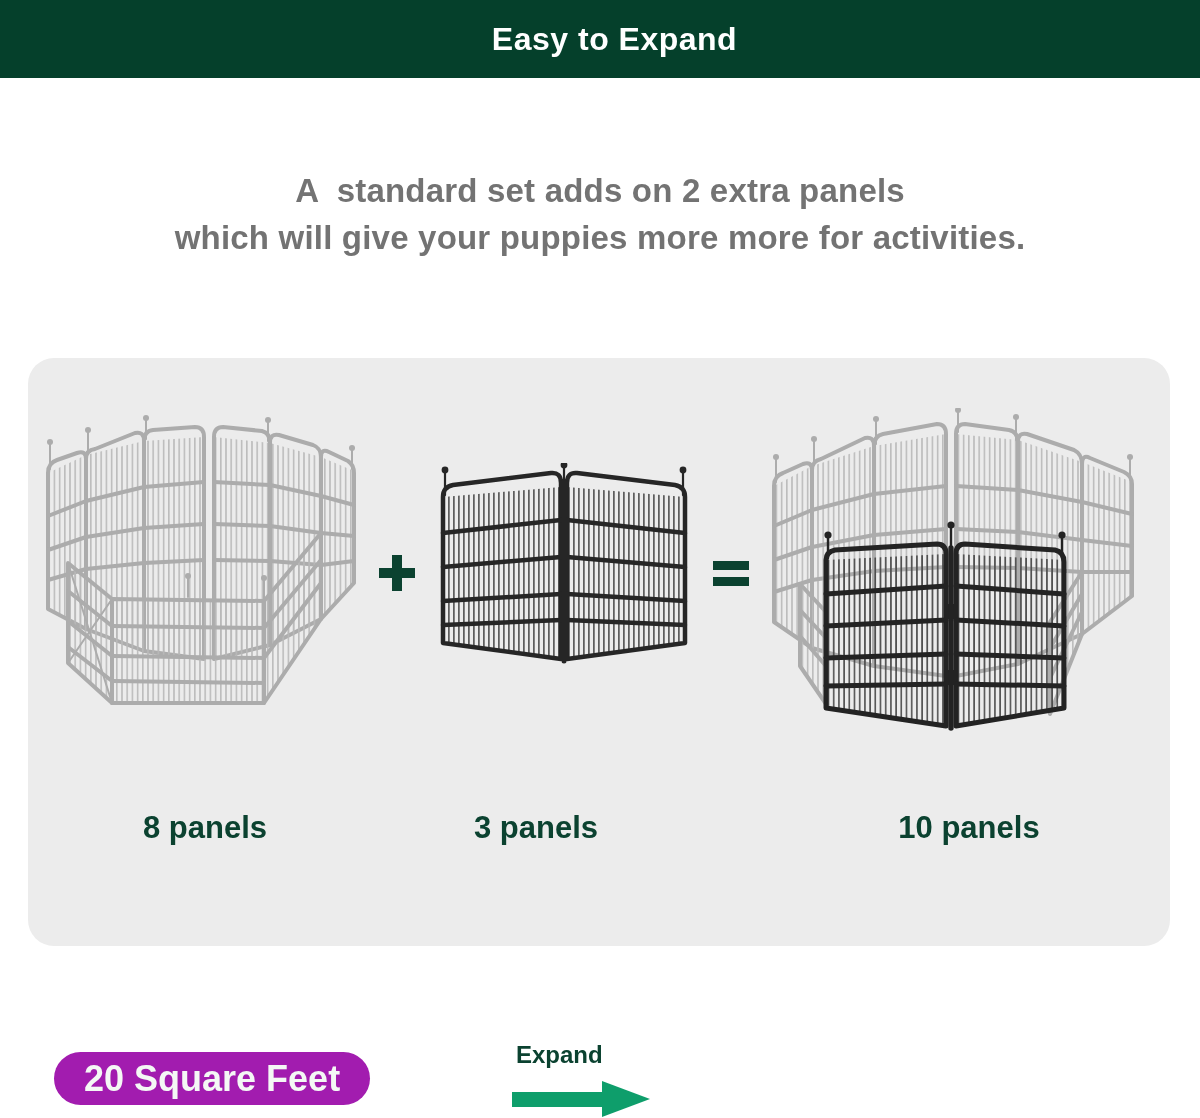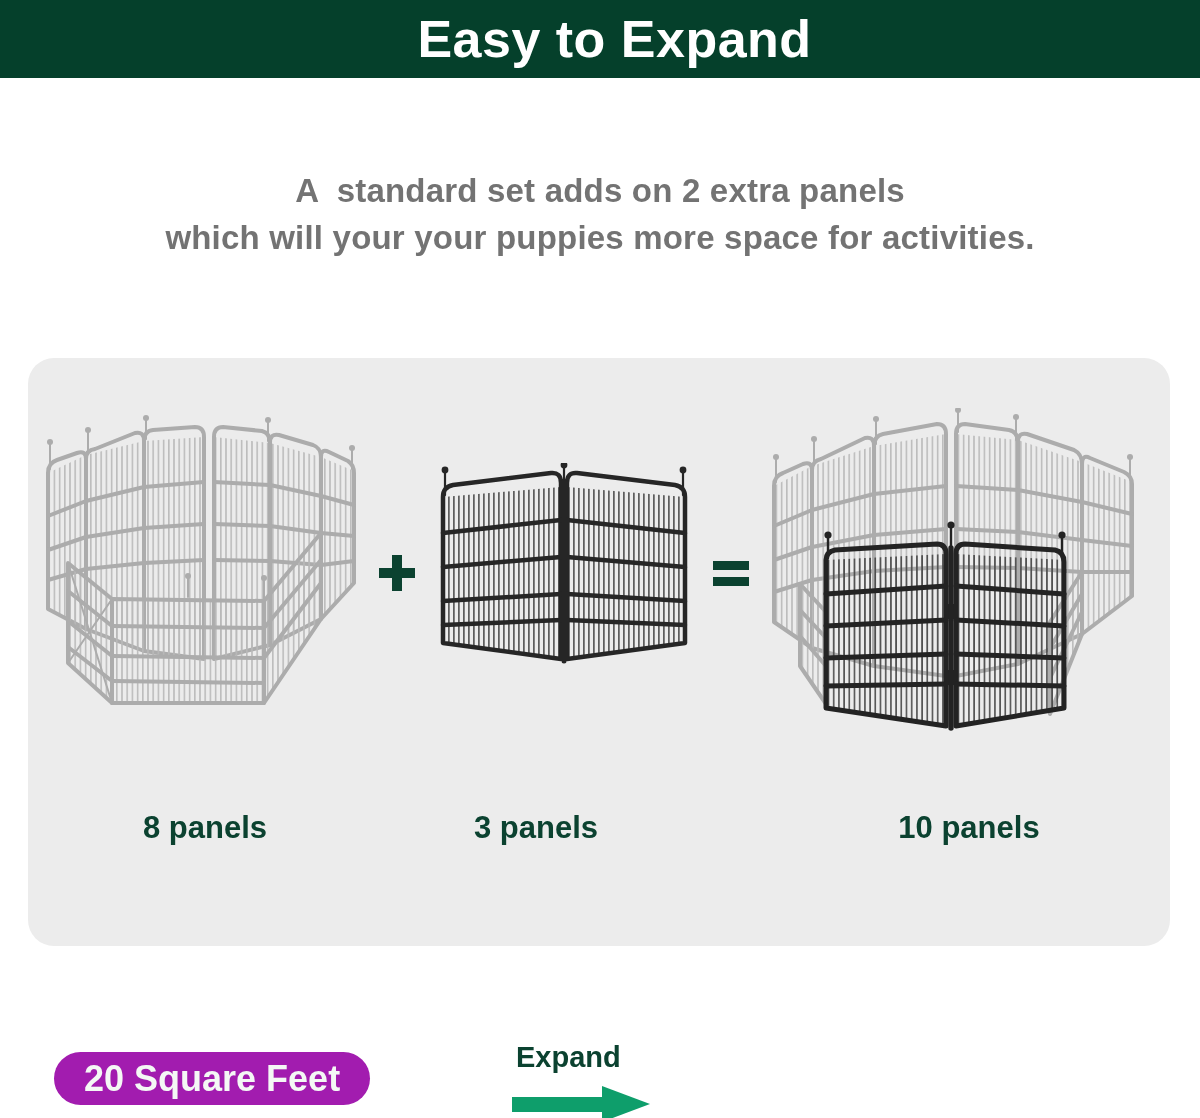--- a/index.html
+++ b/index.html
@@ -25,21 +25,21 @@
     left: 0; top: 0;
     width: 1200px;
     height: 78px;
     background: #05402B;
     display: flex;
     align-items: center;
     justify-content: center;
   }
   .header-title {
     color: #ffffff;
-    font-size: 52px;
+    font-size: 32px;
     font-weight: bold;
     letter-spacing: 0.5px;
     line-height: 1;
     margin-left: 29px;
   }
 
   
   .intro {
     position: absolute;
     left: 0; top: 168px;
@@ -137,40 +137,40 @@
   .expand-group {
     position: absolute;
     left: 512px; top: 1043px;
     width: 160px;
     display: flex;
     flex-direction: column;
     align-items: flex-start;
   }
   .expand-label {
     color: #0B4230;
-    font-size: 29px;
+    font-size: 24px;
     font-weight: bold;
     line-height: 1;
     margin-left: 4px;
     margin-bottom: 12px;
   }
   .expand-arrow { display: block; }
 </style>
 </head>
 <body>
 
 <div class="page">
 
   <div class="header-bar">
     <div class="header-title">Easy to Expand</div>
   </div>
 
   <div class="intro">
     <span class="line">A  standard set adds on 2 extra panels</span>
-    <span class="line">which will your your puppies more space for activities.</span>
+    <span class="line">which will give your puppies more more for activities.</span>
   </div>
 
   <div class="card">
 
     <div class="illus-row">
 
       <div class="illus-cell cell-8">
         <svg width="330" height="320" viewBox="0 0 330 320">
           <defs>
 

